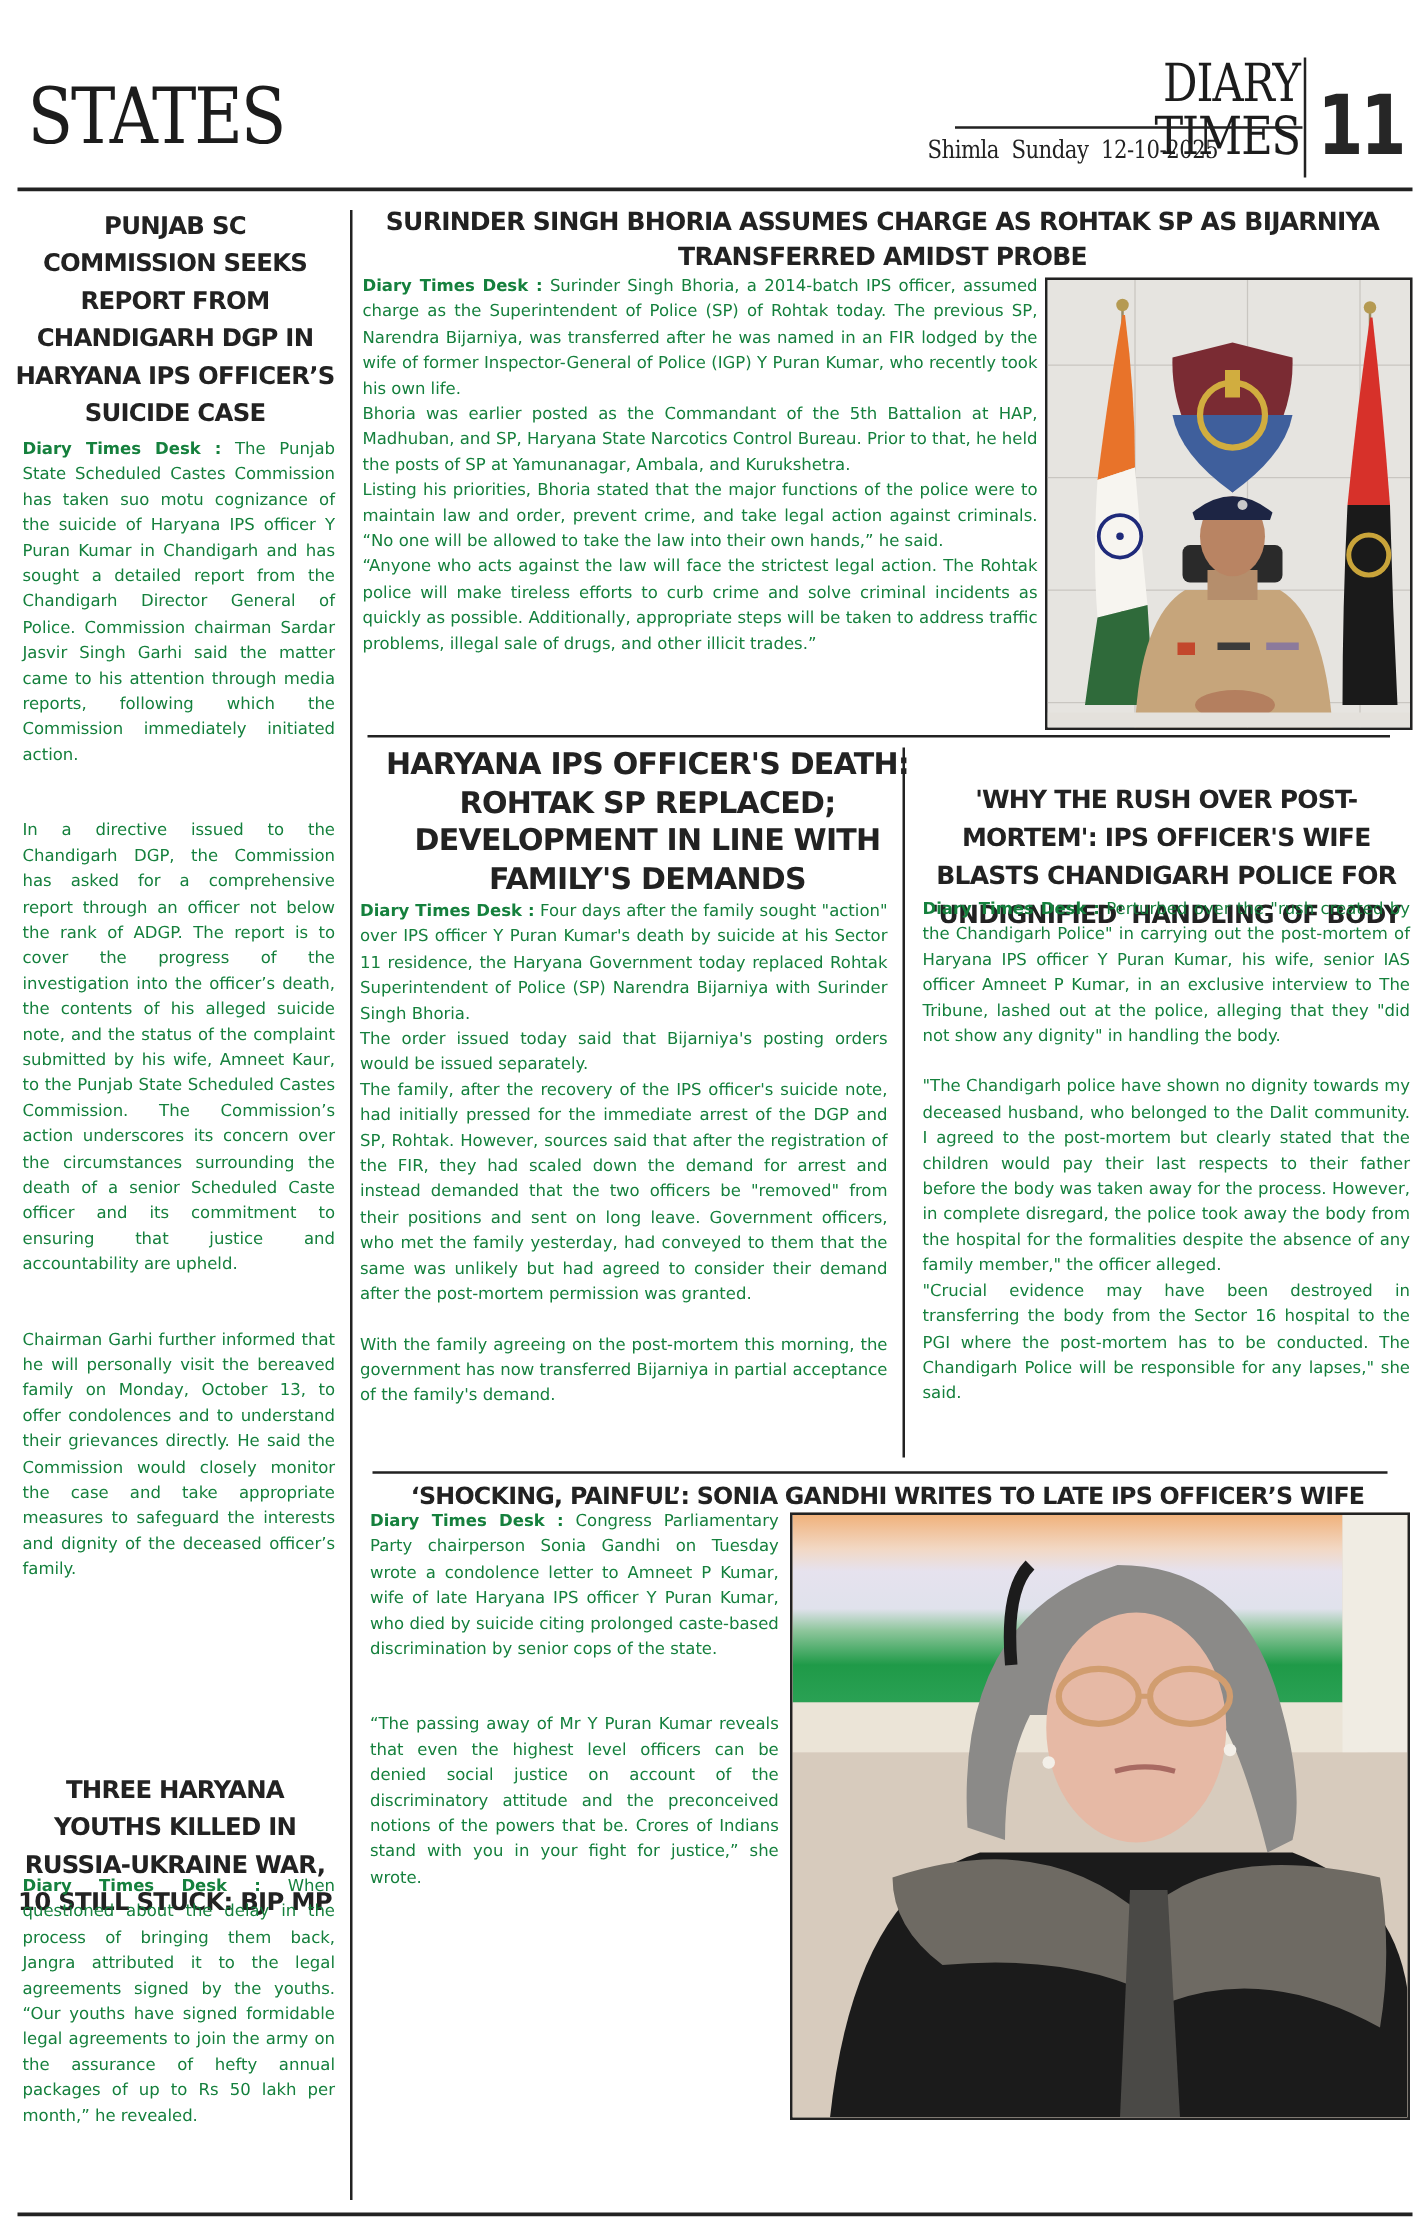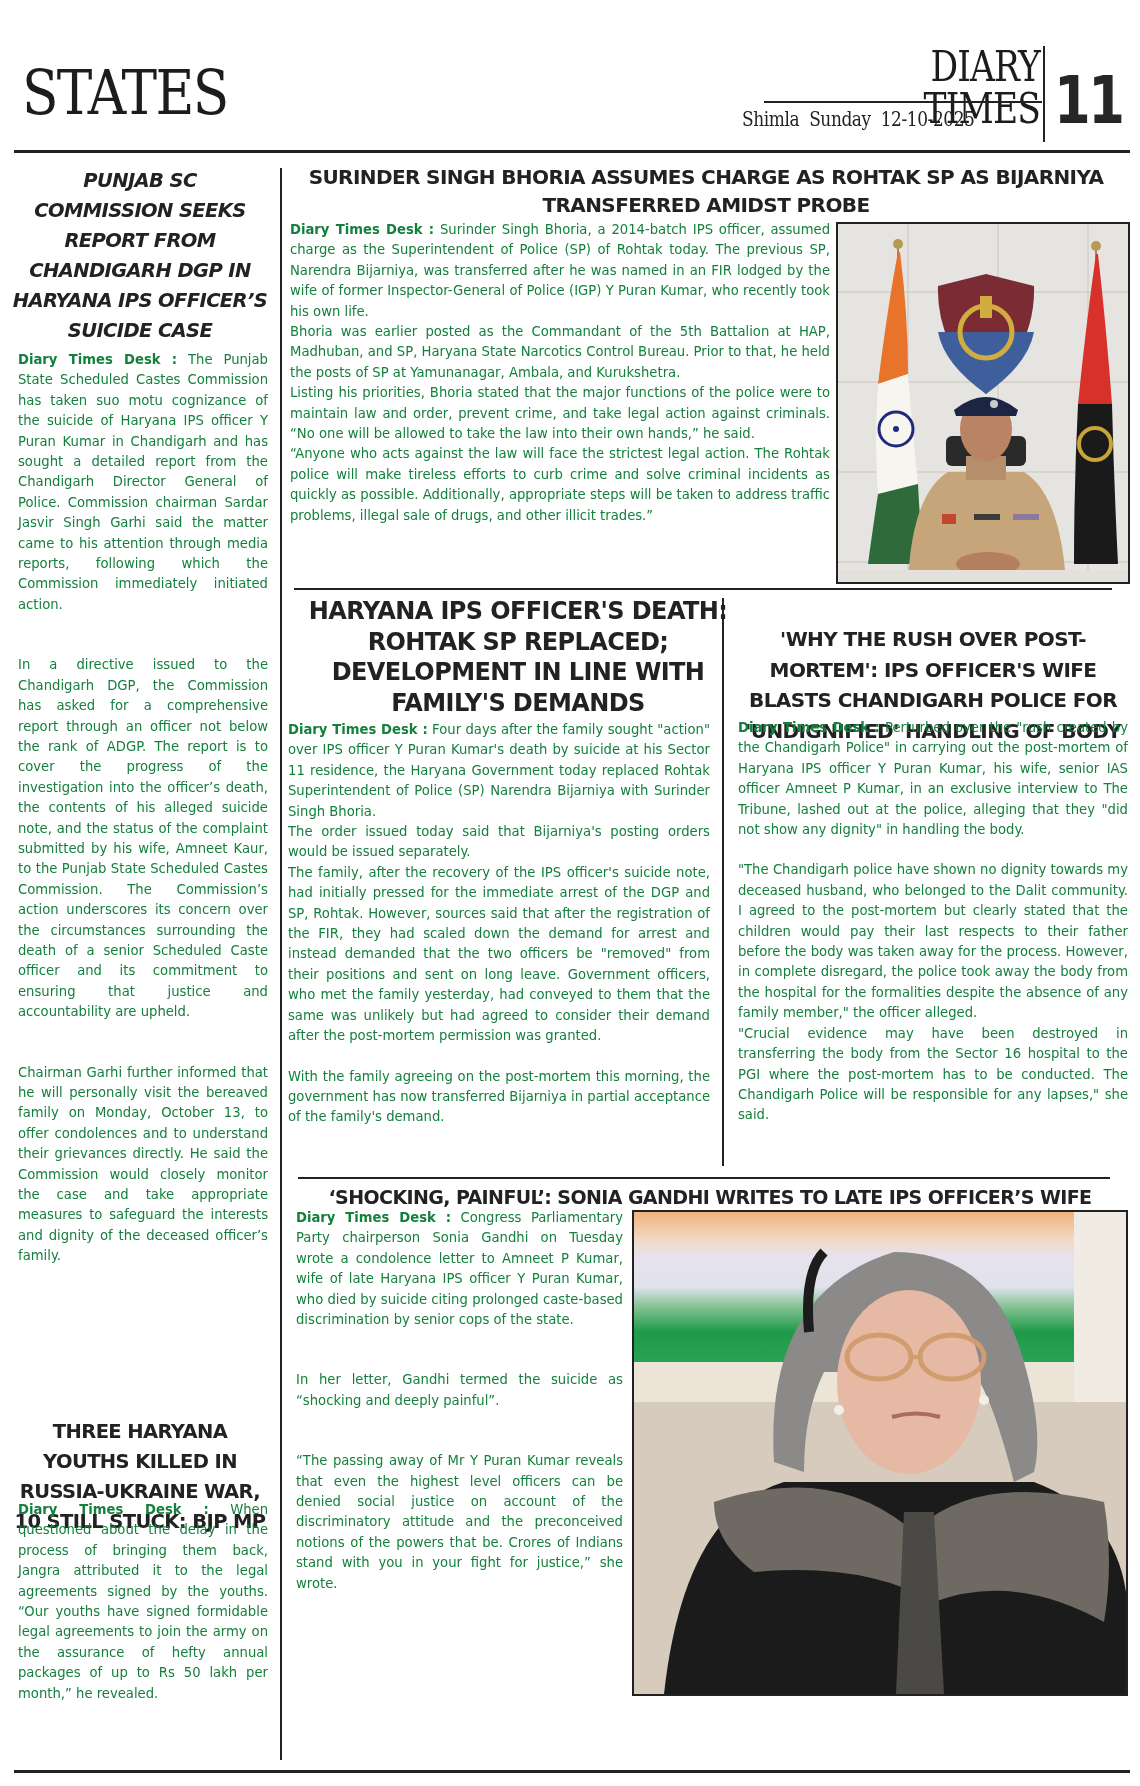--- a/index.html
+++ b/index.html
@@ -37,21 +37,21 @@
   
   .vrule { background: #222; width: 2px; }
   .hrule { background: #222; height: 2px; }
 
   
   .headline {
     font-family: "DejaVu Sans", sans-serif; font-weight: bold; text-align: center;
     color: #222; text-transform: none;
     letter-spacing: -0.6px;
   }
-  .hl-left   { left: 12px;  top: 166px; width: 256px; font-size: 19.5px; line-height: 30px; font-style: italic; }
+  .hl-left   { left: 12px;  top: 166px; width: 256px; font-size: 19.5px; line-height: 30px; }
   .hl-top    { left: 292px; top: 163px; width: 828px; font-size: 20px; line-height: 28px; }
   .hl-mid    { left: 308px; top: 596px; width: 420px; font-size: 24px; line-height: 30.5px; }
   .hl-right  { left: 738px; top: 590px; width: 390px; font-size: 20px; line-height: 30.5px; margin-top: 34px; }
   .hl-left2  { left: 12px;  top: 1417px; width: 256px; font-size: 19.5px; line-height: 30px; }
   .hl-bottom { left: 290px; top: 1183px; width: 840px; font-size: 19px; line-height: 28px; }
 
   
   .body {
     font-family: "DejaVu Sans", sans-serif; font-size: 13.2px; line-height: 20.4px;
     text-align: justify; color: #15803d;
@@ -184,21 +184,20 @@
     <p><span class="byline">Diary Times Desk :</span> <span>Perturbed over the "rush created by the Chandigarh Police" in carrying out the post-mortem of Haryana IPS officer Y Puran Kumar, his wife, senior IAS officer Amneet P Kumar, in an exclusive interview to The Tribune, lashed out at the police, alleging that they "did not show any dignity" in handling the body.</span></p>
     <p class="gap">"The Chandigarh police have shown no dignity towards my deceased husband, who belonged to the Dalit community. I agreed to the post-mortem but clearly stated that the children would pay their last respects to their father before the body was taken away for the process. However, in complete disregard, the police took away the body from the hospital for the formalities despite the absence of any family member," the officer alleged.</p>
     <p>"Crucial evidence may have been destroyed in transferring the body from the Sector 16 hospital to the PGI where the post-mortem has to be conducted. The Chandigarh Police will be responsible for any lapses," she said.</p>
   </div>
 </article>
 
 <article>
   <h2 class="abs headline hl-bottom">‘SHOCKING, PAINFUL’: SONIA GANDHI WRITES TO LATE IPS OFFICER’S WIFE</h2>
   <div class="abs body b-bottom">
     <p><span class="byline">Diary Times Desk :</span> <span>Congress Parliamentary Party chairperson Sonia Gandhi on Tuesday wrote a condolence letter to Amneet P Kumar, wife of late Haryana IPS officer Y Puran Kumar, who died by suicide citing prolonged caste-based discrimination by senior cops of the state.</span></p>
-    <p class="gap-big">In her letter, Gandhi termed the suicide as “shocking and deeply painful”.</p>
     <p class="gap-big">“The passing away of Mr Y Puran Kumar reveals that even the highest level officers can be denied social justice on account of the discriminatory attitude and the preconceived notions of the powers that be. Crores of Indians stand with you in your fight for justice,” she wrote.</p>
   </div>
   <figure class="abs photo photo-sg" title="Sonia Gandhi in grey shawl and glasses in front of tricolour backdrop">
     <svg width="492" height="482" viewBox="0 0 492 482">
       <defs>
         <linearGradient id="tricolour" x1="0" y1="0" x2="0" y2="1">
           <stop offset="0" stop-color="#f0b27c"></stop>
           <stop offset="0.18" stop-color="#f2d8c4"></stop>
           <stop offset="0.3" stop-color="#e6e2ee"></stop>
           <stop offset="0.5" stop-color="#e0e2ec"></stop>

